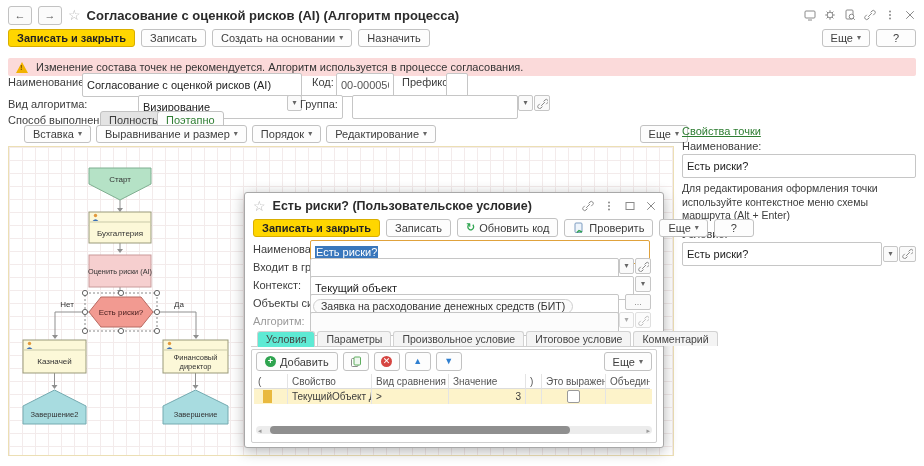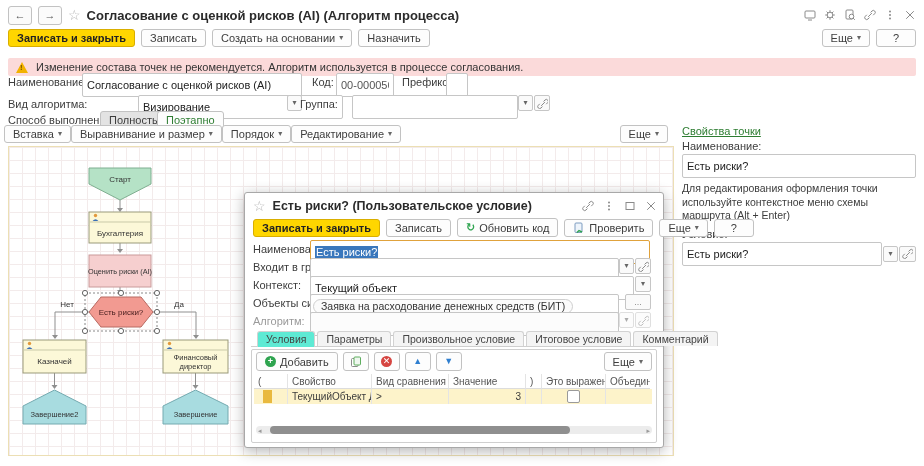--- a/index.html
+++ b/index.html
@@ -172,21 +172,21 @@
   <span class="abs combo-btn" style="left:534px;top:95px;width:16px;">
       <svg width="11" height="11">
         <use href="#i-link"></use>
       </svg>
     </span>
 
   <span class="abs lbl" style="left:8px;top:114px;">Способ выполнения:</span>
   <span class="abs btn pressed" style="left:100px;top:111px;height:12px;">Полностью</span>
   <span class="abs btn green-text" style="left:157px;top:111px;height:12px;text-align:right;">Поэтапно</span>
 
-  <div class="abs flex" style="left:4px;top:125px;width:664px;height:18px;">
+  <div class="abs flex" style="left:24px;top:125px;width:664px;height:18px;gap:5px;">
     <span class="btn">
         <span>Вставка</span>
         <span class="caret">▾</span>
       </span>
     <span class="btn">
         <span>Выравнивание и размер</span>
         <span class="caret">▾</span>
       </span>
     <span class="btn">
         <span>Порядок</span>

